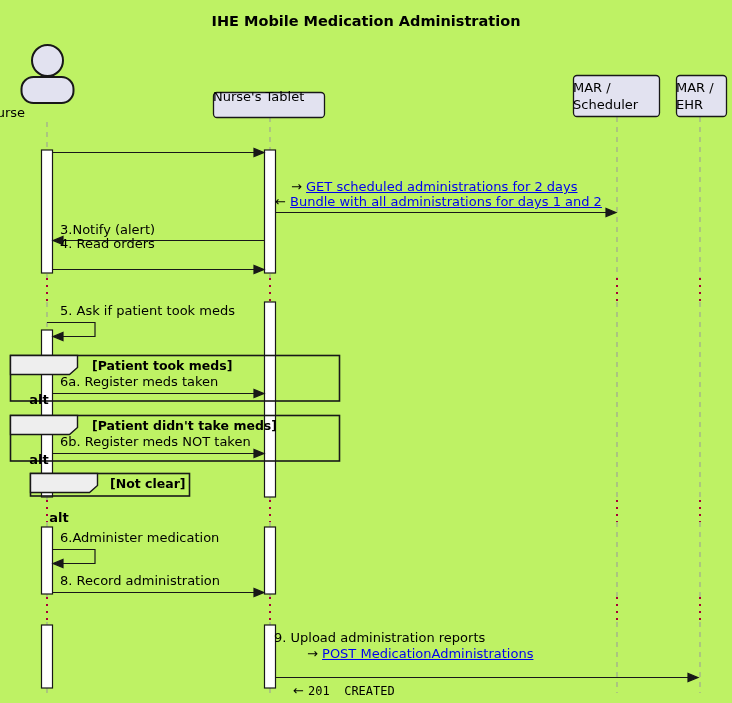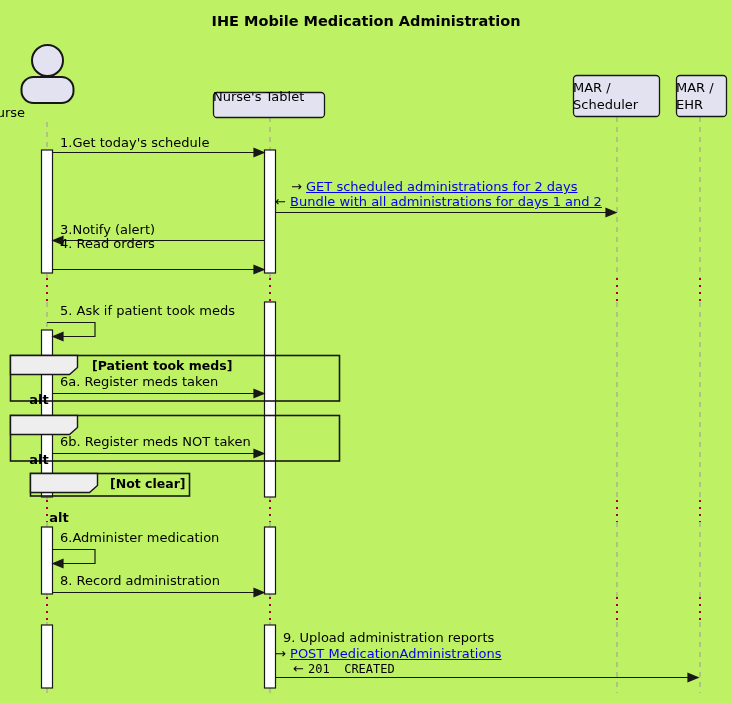--- a/index.html
+++ b/index.html
@@ -139,51 +139,51 @@
 <div class="plabel" style="left:213px;top:88px;width:116px;">Nurse's Tablet</div>
 <div class="plabel" style="left:573px;top:79px;width:87px;">
   <div>MAR /</div>
   <div>Scheduler</div>
 </div>
 <div class="plabel" style="left:676px;top:79px;width:51px;">
   <div>MAR /</div>
   <div>EHR</div>
 </div>
 
-<div class="txt" style="left:60px;top:136px;">1.Get today's schedule</div>
 
 <div class="txt" style="left:275px;top:180px;margin-left:16px;">
   <span>→</span>
   <a class="link">GET scheduled administrations for 2 days</a>
 </div>
 <div class="txt" style="left:275px;top:195px;">
   <span>←</span>
   <a class="link">Bundle with all administrations for days 1 and 2</a>
 </div>
 
 <div class="txt" style="left:60px;top:223px;">3.Notify (alert)</div>
 <div class="txt" style="left:60px;top:237px;">4. Read orders</div>
 <div class="txt" style="left:60px;top:304px;">5. Ask if patient took meds</div>
 
 <div class="op" style="left:10px;top:357px;width:58px;">alt</div>
 <div class="guard" style="left:92px;top:358px;">[Patient took meds]</div>
 <div class="txt" style="left:60px;top:375px;">6a. Register meds taken</div>
 
 <div class="op" style="left:10px;top:417px;width:58px;">alt</div>
+<div class="guard" style="left:92px;top:418px;">[Patient didn't take meds]</div>
 <div class="txt" style="left:60px;top:435px;">6b. Register meds NOT taken</div>
 
 <div class="op" style="left:30px;top:475px;width:58px;">alt</div>
 <div class="guard" style="left:110px;top:476px;">[Not clear]</div>
 
 <div class="txt" style="left:60px;top:531px;">6.Administer medication</div>
 <div class="txt" style="left:60px;top:574px;">8. Record administration</div>
 
-<div class="txt" style="left:283px;top:631px;">9. Upload administration reports</div>
-<div class="txt" style="left:275px;top:647px;">
+<div class="txt" style="left:274px;top:631px;">9. Upload administration reports</div>
+<div class="txt" style="left:275px;top:647px;padding-left:32px;">
   <span>→</span>
   <a class="link">POST MedicationAdministrations</a>
 </div>
-<div class="txt" style="left:275px;top:662px;padding-left:18px;">
+<div class="txt" style="left:275px;top:684px;padding-left:18px;">
   <span>←</span>
   <span class="mono">201  CREATED</span>
 </div>
 
 </div>
 
 </body></html>

